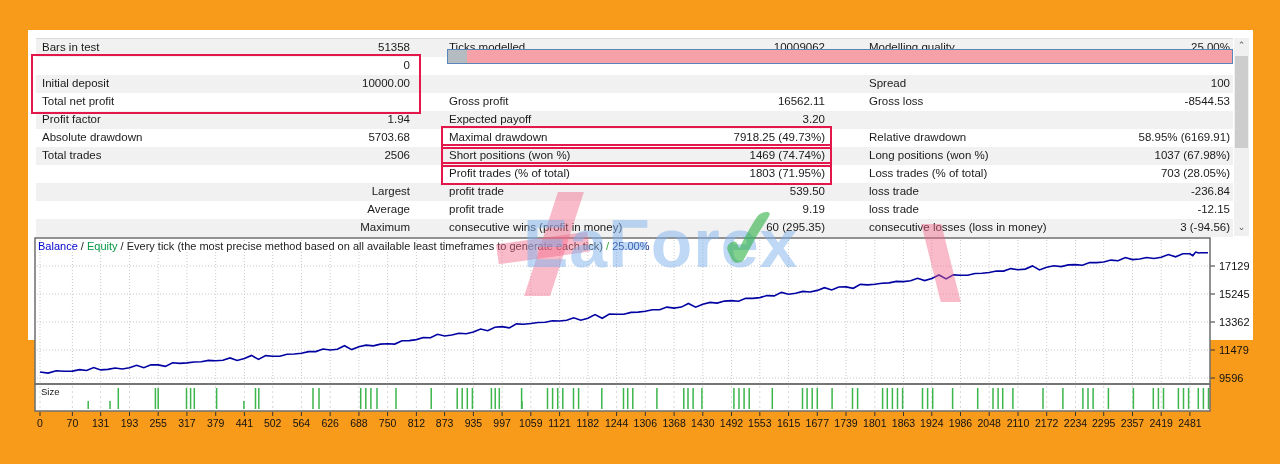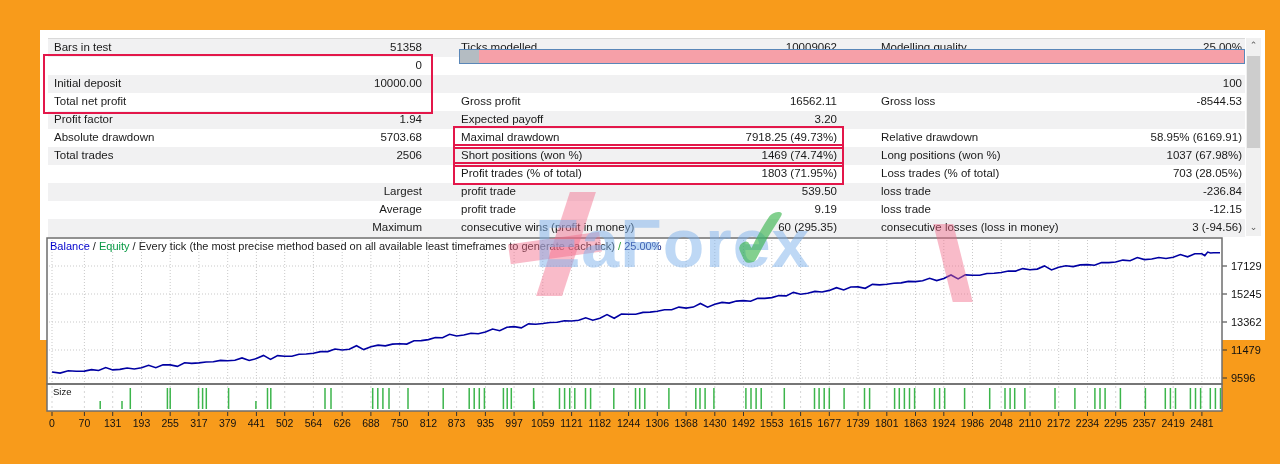--- a/index.html
+++ b/index.html
@@ -1,18 +1,18 @@
 <!DOCTYPE html>
 <html><head>
 <meta charset="utf-8">
 <style>
   html,body{margin:0;padding:0;}
   #app{position:relative;width:1280px;height:464px;background:#F89B1B;overflow:hidden;
        font-family:"Liberation Sans",sans-serif;-webkit-font-smoothing:antialiased;}
-  #content{position:absolute;left:40px;top:30px;width:1225px;height:310px;background:#ffffff;}
+  #content{position:absolute;left:28px;top:30px;width:1225px;height:310px;background:#ffffff;}
   
   #report{position:absolute;left:8px;top:8px;width:1197px;height:198px;background:#fff;
           border-top:1px solid #d9d9d9;}
   .trow{position:absolute;left:0;width:1197px;height:18px;font-size:11.5px;color:#1a1a1a;}
   .trow.odd{background:#f1f1f2;}
   .trow.even{background:#ffffff;}
   .trow span{position:absolute;top:2px;white-space:nowrap;}
   .c-l{left:6px;width:366px;}
   .c-lv{left:6px;width:368px;text-align:right;}
   .c-m{left:413px;width:374px;}
@@ -63,20 +63,21 @@
           <span class="c-mv">10009062</span>
           <span class="c-r">Modelling quality</span>
           <span class="c-rv">25.00%</span>
         </div>
         <div class="trow even" style="top: 18px;">
           <span class="c-lv">0</span>
         </div>
         <div class="trow odd" style="top: 36px;">
           <span class="c-l">Initial deposit</span>
           <span class="c-lv">10000.00</span>
+          <span class="c-r">Spread</span>
           <span class="c-rv">100</span>
         </div>
         <div class="trow even" style="top: 54px;">
           <span class="c-l">Total net profit</span>
           <span class="c-m">Gross profit</span>
           <span class="c-mv">16562.11</span>
           <span class="c-r">Gross loss</span>
           <span class="c-rv">-8544.53</span>
         </div>
         <div class="trow odd" style="top: 72px;">

